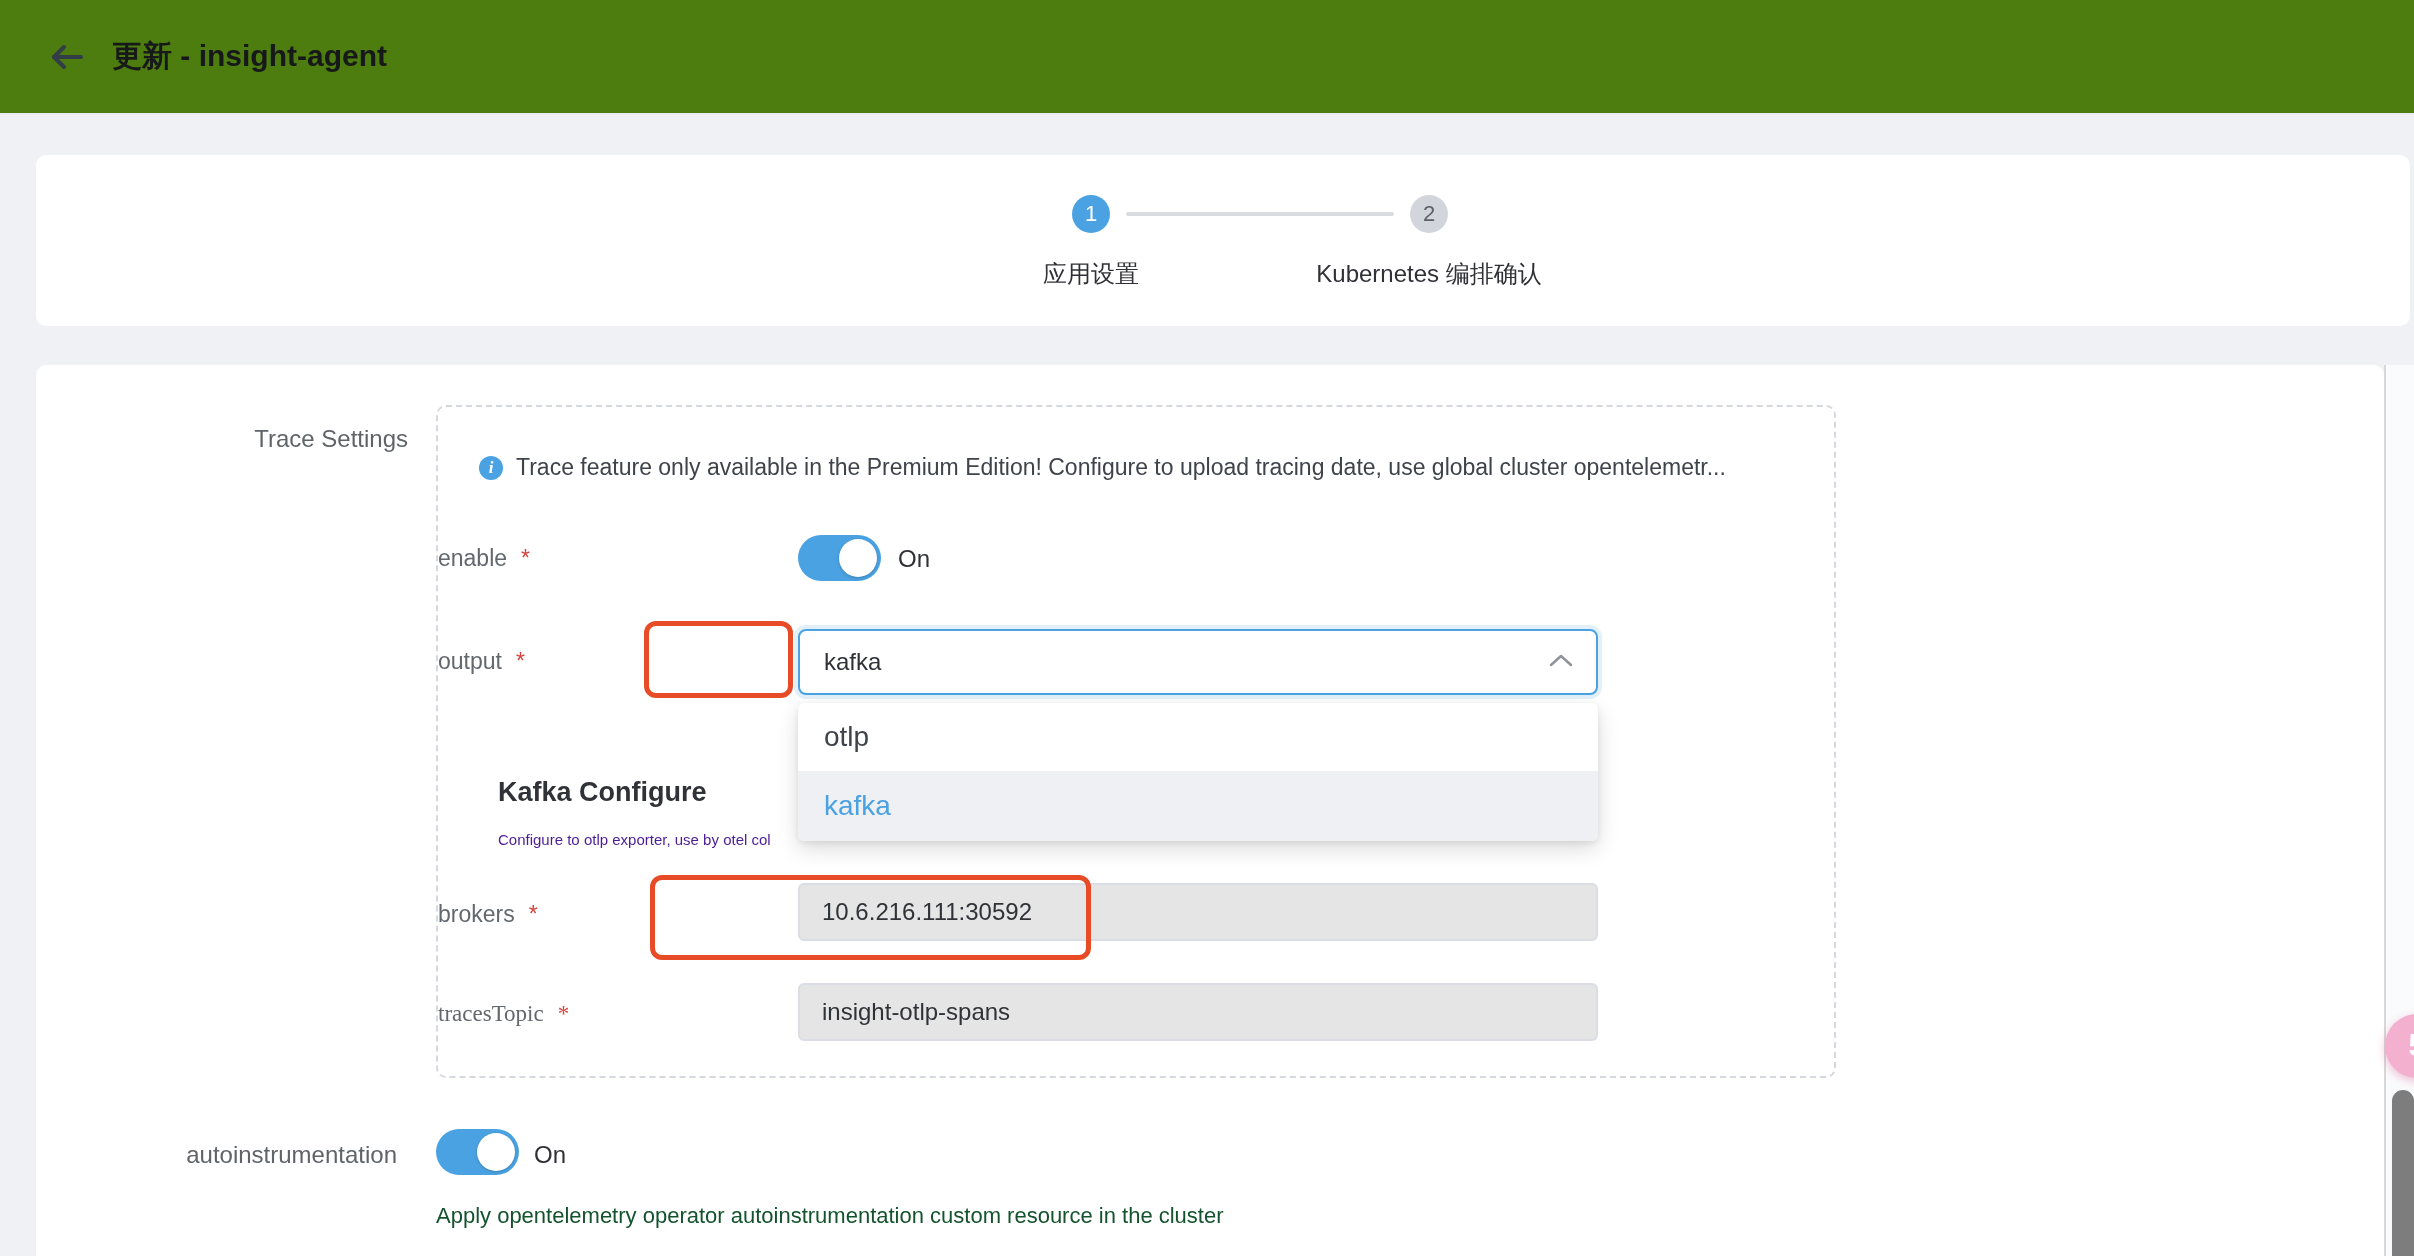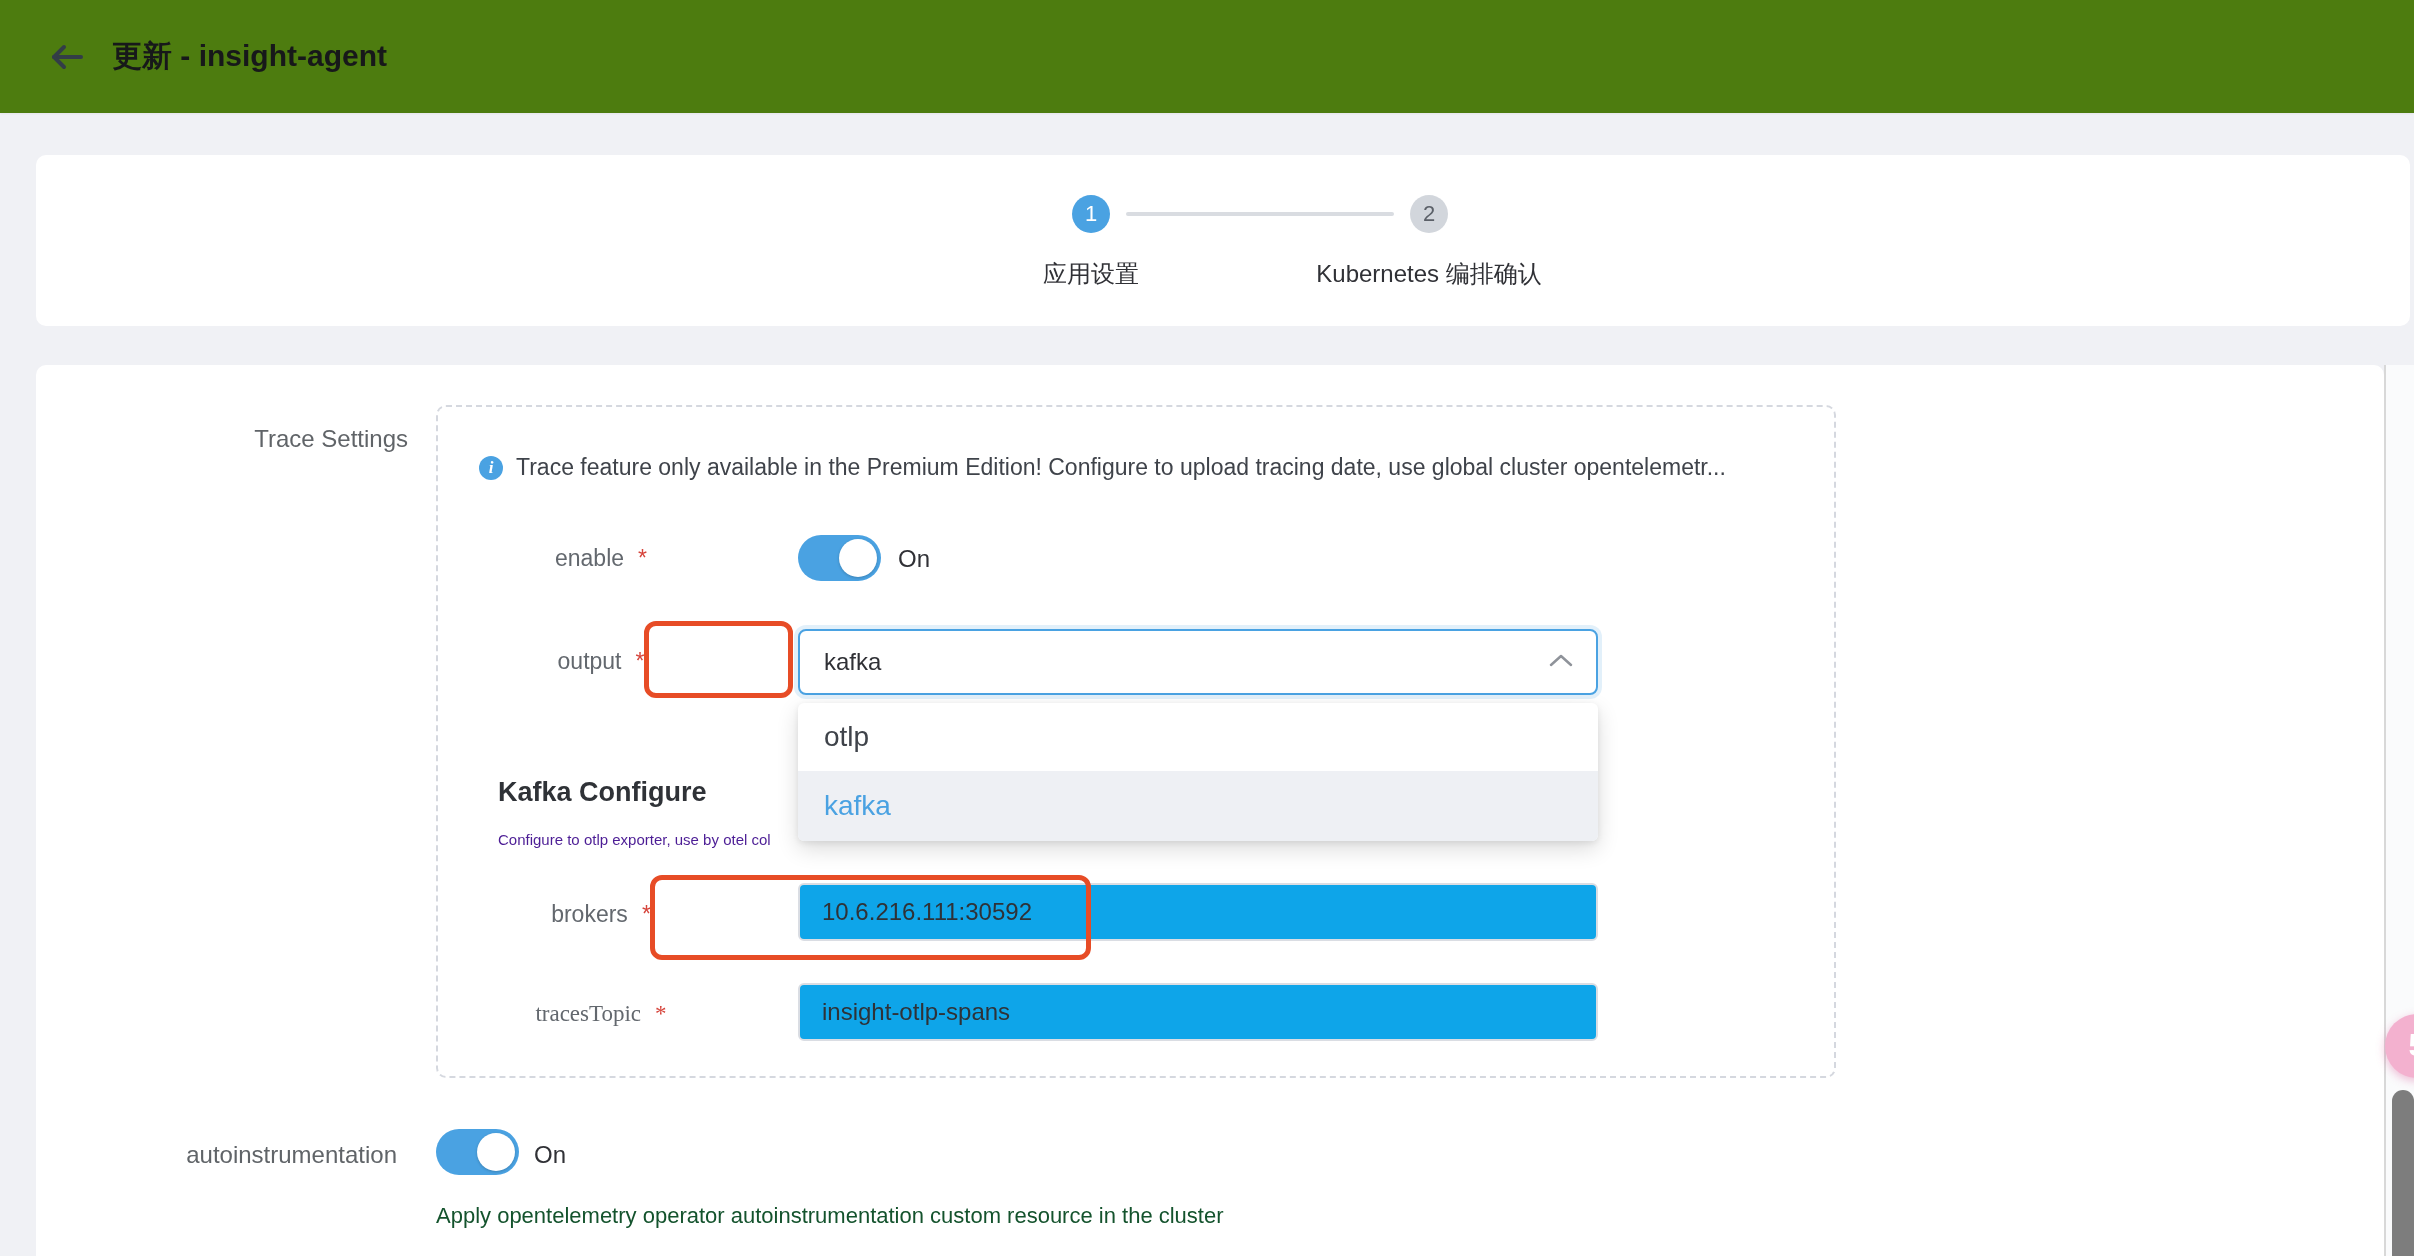--- a/index.html
+++ b/index.html
@@ -61,21 +61,21 @@
     position:absolute; left:41px; top:49px; width:24px; height:24px; border-radius:50%;
     background:#4aa2e2; color:#ffffff; font-size:17px; font-weight:700;
     display:flex; align-items:center; justify-content:center;
     font-family:"Liberation Serif", serif; font-style:italic;
   }
   .info-text {
     position:absolute; left:78px; top:47px; width:1300px;
     font-size:23px; color:#3f434a; white-space:nowrap; overflow:hidden;
   }
   .field-label {
-    position:absolute; left:0; width:326px; text-align:center;
+    position:absolute; left:0; width:326px; text-align:left;
     font-size:23px; color:#63686e; white-space:nowrap;
   }
   .req { color:#d6453c; margin-left:14px; font-size:23px; }
   
   .toggle {
     position:absolute; width:83px; height:46px; border-radius:23px;
     background:#4aa2e2; cursor:pointer;
   }
   .toggle .knob {
     position:absolute; right:4px; top:4px; width:38px; height:38px;
@@ -102,21 +102,21 @@
     height:68px; display:flex; align-items:center; padding-left:26px;
     font-size:28px; color:#3f434a; cursor:pointer;
   }
   .dd-option.selected { background:#eef0f4; color:#4aa2e2; height:70px; }
   
   .sub-heading { position:absolute; left:60px; top:370px; font-size:27px; font-weight:700; color:#2f3237; }
   .sub-desc { position:absolute; left:60px; top:424px; font-size:15px; color:#4c1d95; z-index:1; white-space:nowrap; }
   
   .text-input {
     position:absolute; left:360px; width:800px; height:58px;
-    border:2px solid #dadde3; border-radius:6px; background:#0ea5e9;
+    border:2px solid #dadde3; border-radius:6px; background:#e5e5e5;
     font-size:24px; color:#2f3237; padding-left:22px;
     font-family:"Liberation Sans", sans-serif; outline:none;
   }
   
   .annotation {
     position:absolute; border:5px solid #e74c26; border-radius:12px;
     pointer-events:none; z-index:30; background:transparent;
   }
   
   .bottom-desc { position:absolute; font-size:22px; color:#14532d; white-space:nowrap; }

